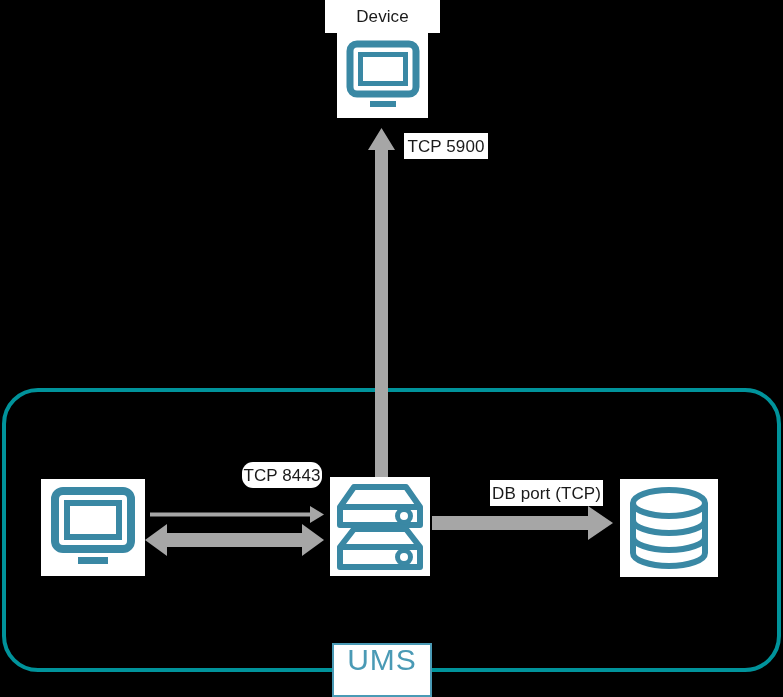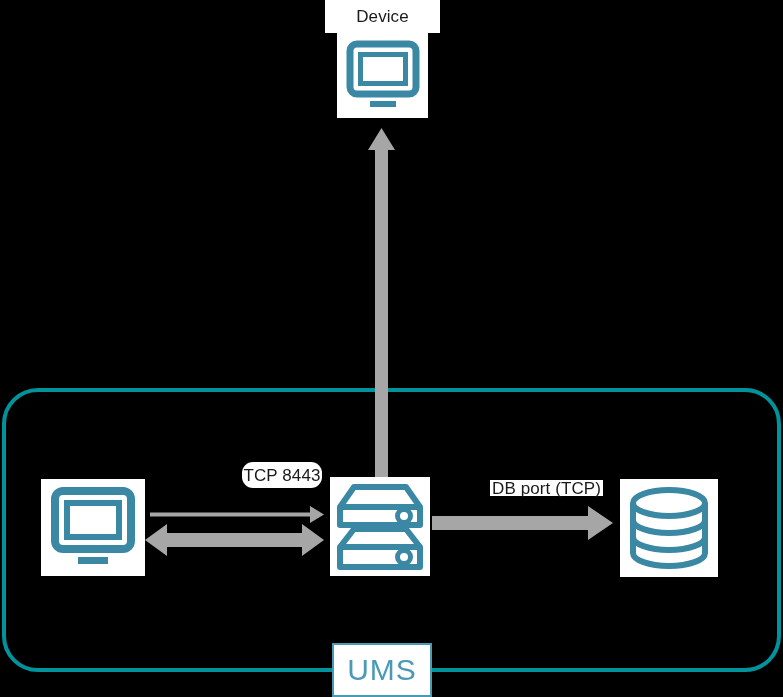--- a/index.html
+++ b/index.html
@@ -56,21 +56,21 @@
   }
   #ums-badge {
     left: 332px;
     top: 643px;
     width: 100px;
     height: 54px;
     box-sizing: border-box;
     background: #ffffff;
     border: 2px solid #4a9ab5;
     display: flex;
-    align-items: center;
+    align-items: flex-start;
     justify-content: center;
   }
   #ums-badge .ums-text {
     color: #4a9ab5;
     font-family: "Liberation Sans", sans-serif;
     font-size: 30px;
     letter-spacing: 1px;
     line-height: 1;
   }
 
@@ -118,20 +118,21 @@
   <div class="abs icon-tile" style="left:337px; top:33px; width:91px; height:85px;">
     <span>
       <svg width="74" height="72" viewBox="0 0 74 72" xmlns="http://www.w3.org/2000/svg">
         <rect x="4" y="4" width="66" height="50" rx="7" ry="7" fill="none" stroke="#3a88a4" stroke-width="7"></rect>
         <rect x="14.5" y="14.5" width="45" height="29" fill="none" stroke="#3a88a4" stroke-width="5"></rect>
         <rect x="24" y="61" width="26" height="6" fill="#3a88a4"></rect>
       </svg>
     </span>
   </div>
 
+  <div class="abs label-chip" style="left:404px; top:133px; width:84px; height:26px;">TCP 5900</div>
 
   <div class="abs icon-tile" style="left:41px; top:479px; width:104px; height:97px;">
     <span>
       <svg width="86" height="83" viewBox="0 0 86 83" xmlns="http://www.w3.org/2000/svg">
         <rect x="5" y="5" width="76" height="58" rx="8" ry="8" fill="none" stroke="#3a88a4" stroke-width="8"></rect>
         <rect x="17" y="17" width="52" height="34" fill="none" stroke="#3a88a4" stroke-width="6"></rect>
         <rect x="28" y="71" width="30" height="7" fill="#3a88a4"></rect>
       </svg>
     </span>
   </div>
@@ -148,21 +149,21 @@
 
           <path d="M6 66 L20 48 L72 48 L86 66 L86 86 L6 86 Z"></path>
           <line x1="6" y1="66" x2="86" y2="66"></line>
         </g>
         <circle cx="70" cy="35" r="6.5" fill="none" stroke="#3a88a4" stroke-width="5"></circle>
         <circle cx="70" cy="76" r="6.5" fill="none" stroke="#3a88a4" stroke-width="5"></circle>
       </svg>
     </span>
   </div>
 
-  <div class="abs label-chip" style="left:490px; top:480px; width:113px; height:16px;">DB port (TCP)</div>
+  <div class="abs label-chip" style="left:490px; top:480px; width:113px; height:26px;">DB port (TCP)</div>
 
   <div class="abs icon-tile" style="left:620px; top:479px; width:98px; height:98px;">
     <span>
       <svg width="84" height="84" viewBox="0 0 84 84" xmlns="http://www.w3.org/2000/svg">
         <g fill="none" stroke="#3a88a4" stroke-width="6">
 
           <path d="M6 17 L6 67 A36 13 0 0 0 78 67 L78 17"></path>
           <ellipse cx="42" cy="17" rx="36" ry="13"></ellipse>
 
           <path d="M6 34 A36 13 0 0 0 78 34"></path>

